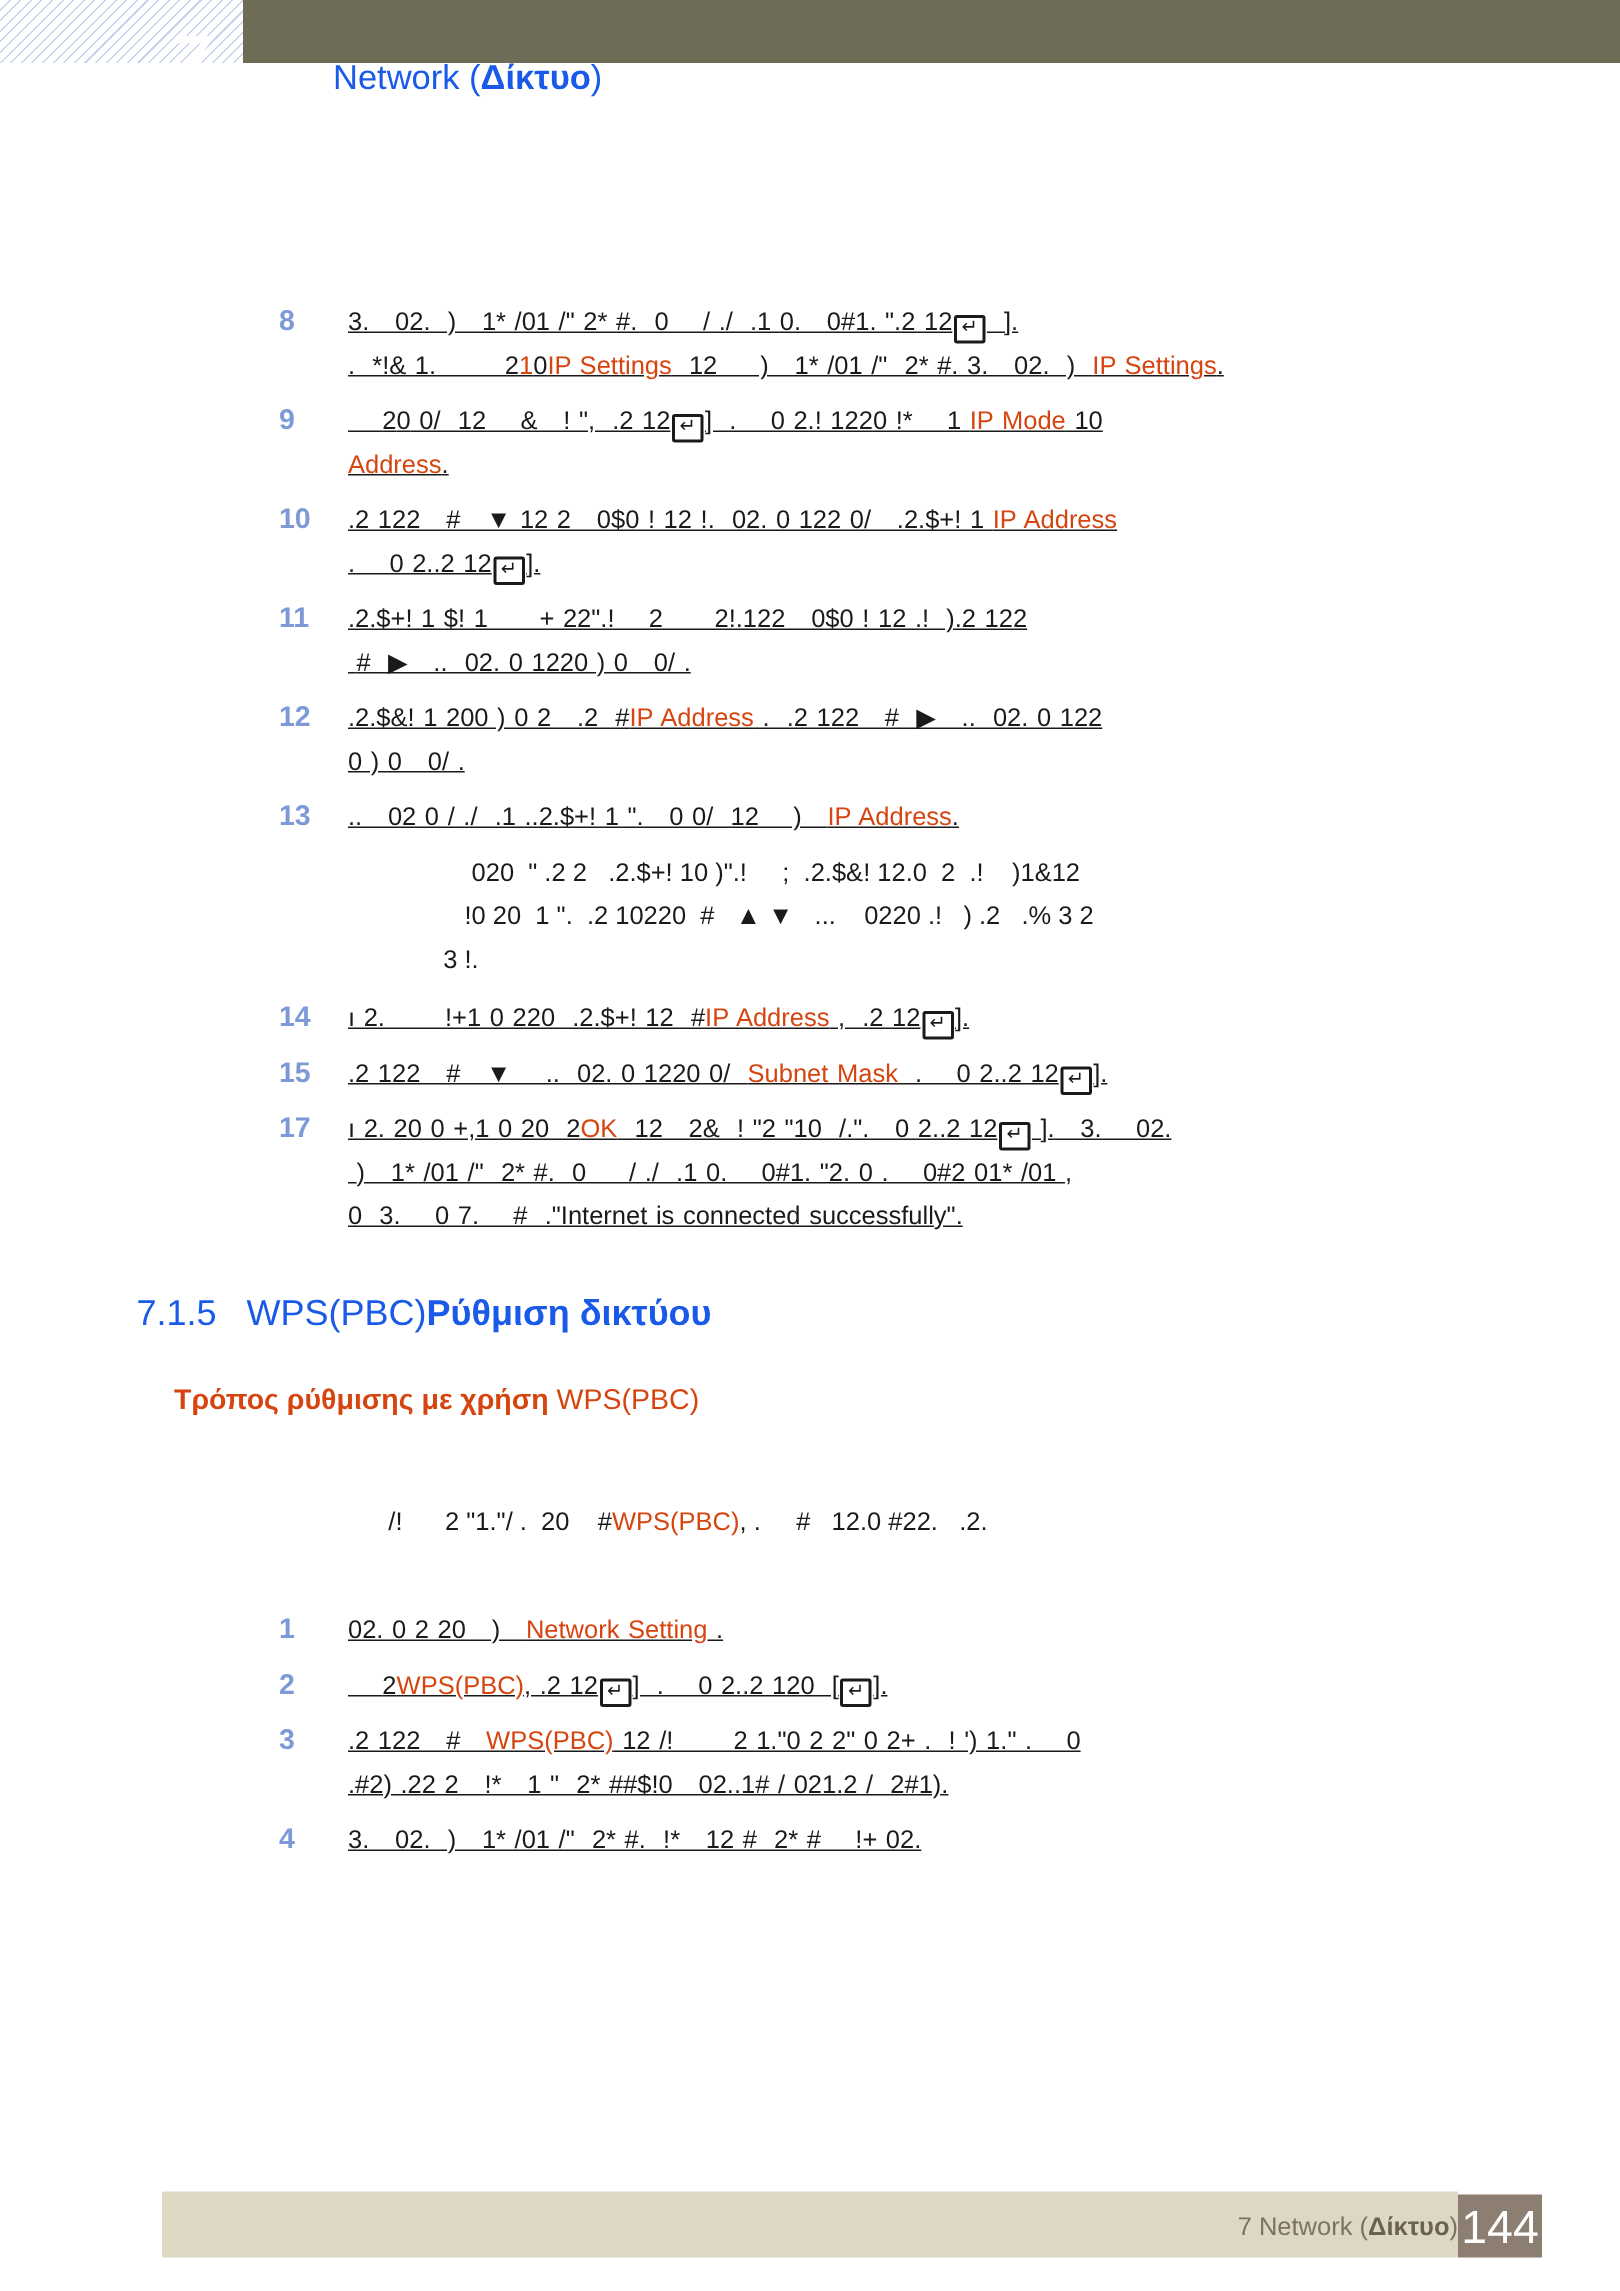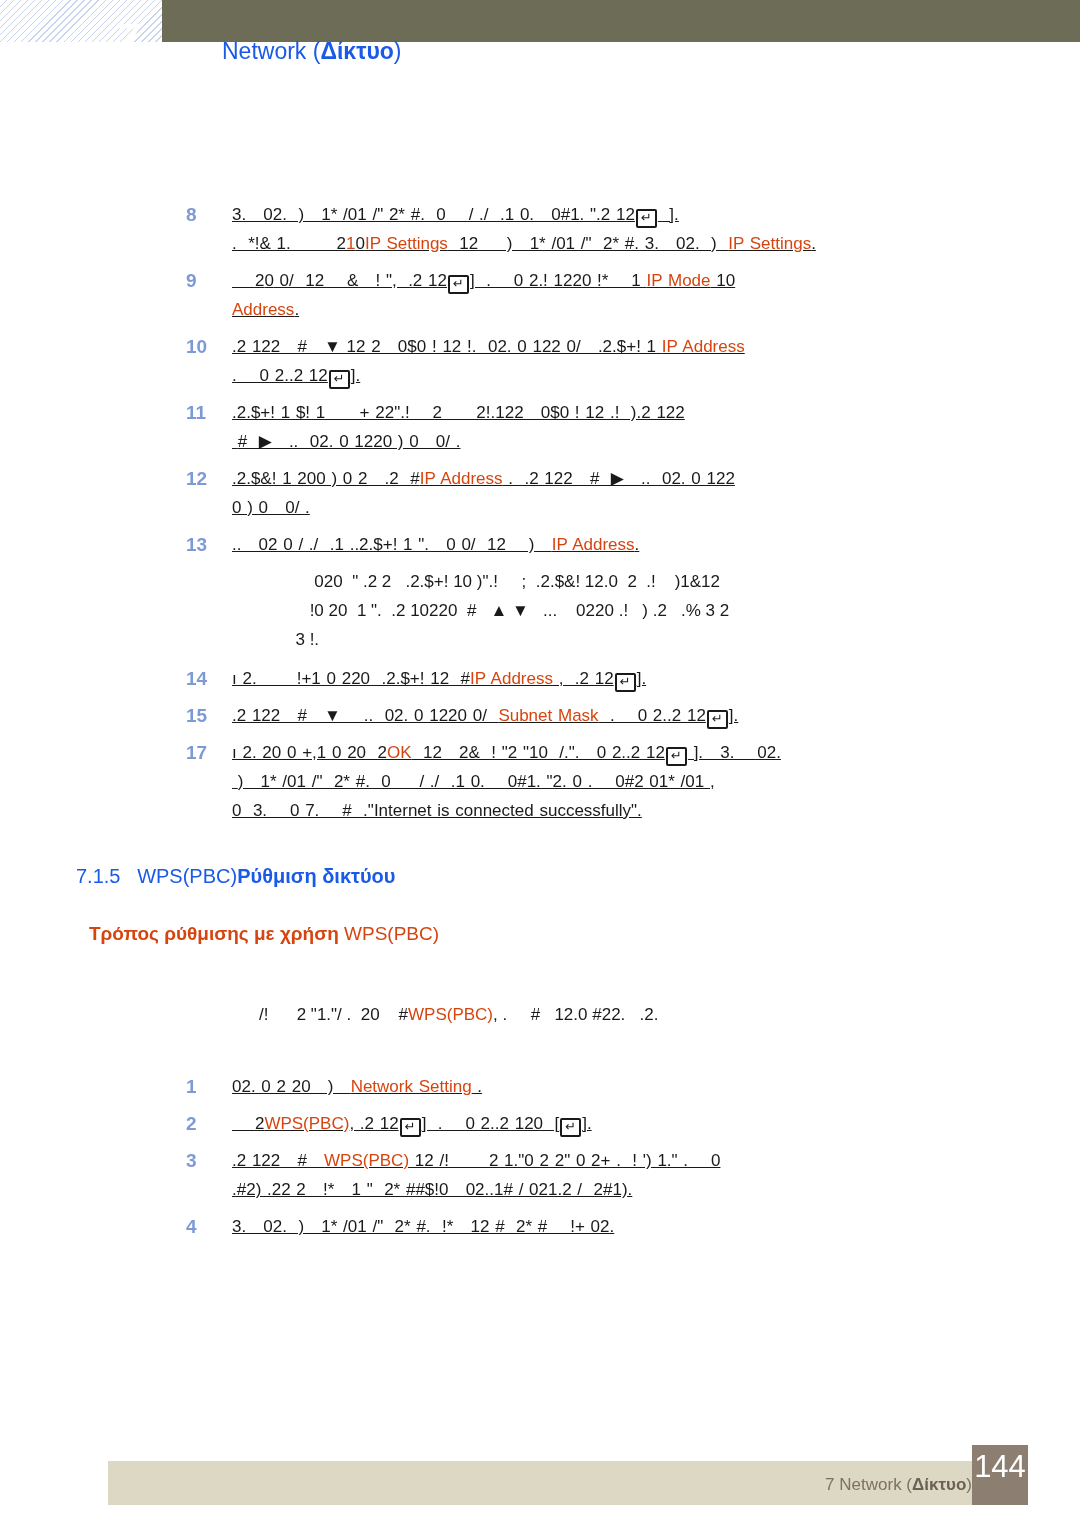--- a/index.html
+++ b/index.html
@@ -114,32 +114,32 @@
     line-height: 13px;
     text-align: center;
     font-size: 13px;
     vertical-align: -2px;
     font-family: "DejaVu Sans", sans-serif;
     margin: 0 1px;
   }
 
   
   .sub-heading {
-    margin: 36px 0 0 0;
+    margin: 36px 0 0 15px;
     padding-left: 76px;
     color: #1a5ae8;
-    font-size: 20px;
+    font-size: 24px;
     line-height: 30px;
   }
   .sub-heading .numpart { font-weight: normal; }
   .sub-heading .grk { font-weight: bold; }
 
   .sub-sub-heading {
     margin: 28px 0 0 0;
-    padding-left: 89px;
+    padding-left: 116px;
     color: #d6450f;
     font-size: 19px;
     line-height: 30px;
   }
   .sub-sub-heading .grk { font-weight: bold; }
 
   .lead-note {
     margin: 22px 0 14px 0;
     padding-left: 240px;
     padding-right: 68px;
@@ -161,21 +161,21 @@
     right: 108px;
     bottom: 32px;
     color: #7d7160;
     font-size: 17px;
     white-space: nowrap;
   }
   .footer-label .grk { font-weight: bold; color: #6b6053; }
   .page-num-box {
     position: absolute;
     right: 52px; bottom: 22px;
-    width: 56px; height: 60px;
+    width: 56px; height: 42px;
     background: #8c7f71;
     color: #ffffff;
     font-size: 31px;
     line-height: 44px;
     text-align: center;
     font-weight: normal;
   }
 </style>
 </head>
 <body>

